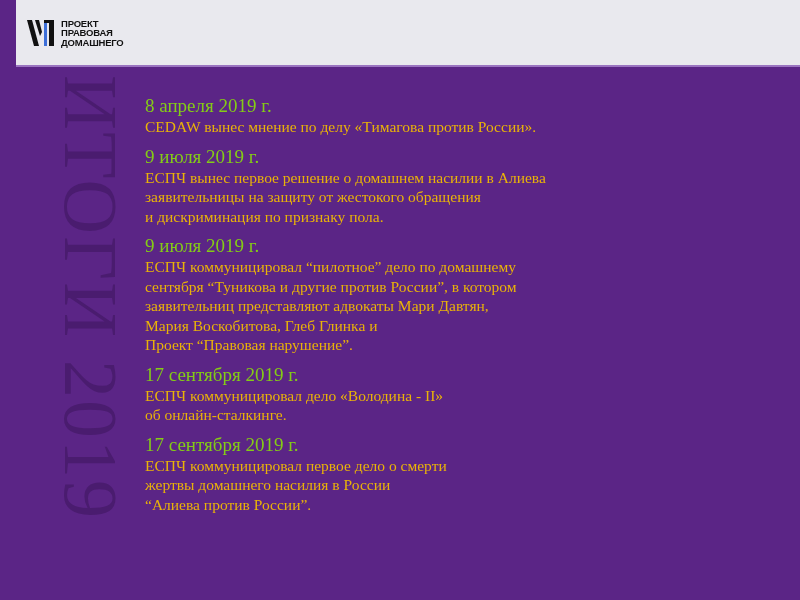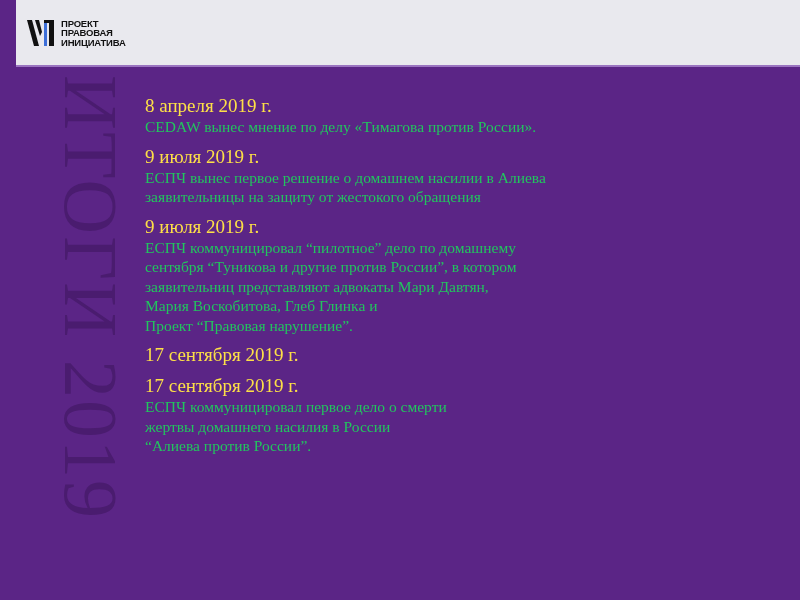--- a/index.html
+++ b/index.html
@@ -38,76 +38,81 @@
       font-size: 76px; line-height: 58px; color: #4a1c6f;
       white-space: nowrap; letter-spacing: 2px;
     }
     .content {
       position: absolute; left: 145px; top: 95px; width: 620px;
       color: #ffffff;
     }
     .event { margin-bottom: 9px; }
     .event-date {
       font-family: "Liberation Serif", "DejaVu Serif", serif;
-      font-size: 19px; line-height: 22px; color: #fde047;
+      font-size: 19px; line-height: 22px; color: #84cc16;
     }
     .event-text {
       font-family: "Liberation Serif", "DejaVu Serif", serif;
-      font-size: 15.5px; line-height: 19.5px; color: #22c55e;
+      font-size: 15.5px; line-height: 19.5px; color: #eab308;
     }
     .event-text span { display: block; white-space: nowrap; }
   </style>
 </head>
 <body>
 
 <div class="header">
   <div class="logo">
     <svg class="logo-mark" viewBox="0 0 30 30">
       <polygon points="1,2 6,2 13,28 8,28" fill="#111"></polygon>
       <polygon points="9,2 13,2 16,14 14,18" fill="#111"></polygon>
       <rect x="18" y="2" width="3" height="26" fill="#3d6fd8"></rect>
       <rect x="23" y="2" width="5" height="26" fill="#111"></rect>
       <rect x="18" y="2" width="10" height="3" fill="#111"></rect>
     </svg>
     <div class="logo-text">
       <div>ПРОЕКТ</div>
       <div>ПРАВОВАЯ</div>
-      <div>ИНИЦИАТИВА</div>
+      <div>ДОМАШНЕГО</div>
     </div>
   </div>
 </div>
 
 <div class="watermark">ИТОГИ 2019</div>
 
 <div class="content">
   <div class="event">
     <div class="event-date">8 апреля 2019 г.</div>
     <div class="event-text">
       <span>CEDAW вынес мнение по делу «Тимагова против России».</span>
     </div>
   </div>
   <div class="event">
     <div class="event-date">9 июля 2019 г.</div>
     <div class="event-text">
       <span>ЕСПЧ вынес первое решение о домашнем насилии в Алиева</span>
       <span>заявительницы на защиту от жестокого обращения</span>
+      <span>и дискриминация по признаку пола.</span>
     </div>
   </div>
   <div class="event">
     <div class="event-date">9 июля 2019 г.</div>
     <div class="event-text">
       <span>ЕСПЧ коммуницировал “пилотное” дело по домашнему</span>
       <span>сентября “Туникова и другие против России”, в котором</span>
       <span>заявительниц представляют адвокаты Мари Давтян,</span>
       <span>Мария Воскобитова, Глеб Глинка и</span>
       <span>Проект “Правовая нарушение”.</span>
     </div>
   </div>
   <div class="event">
     <div class="event-date">17 сентября 2019 г.</div>
+    <div class="event-text">
+      <span>ЕСПЧ коммуницировал дело «Володина - II»</span>
+      <span>об онлайн-сталкинге.</span>
+    </div>
   </div>
   <div class="event">
     <div class="event-date">17 сентября 2019 г.</div>
     <div class="event-text">
       <span>ЕСПЧ коммуницировал первое дело о смерти</span>
       <span>жертвы домашнего насилия в России</span>
       <span>“Алиева против России”.</span>
     </div>
   </div>
 </div>

